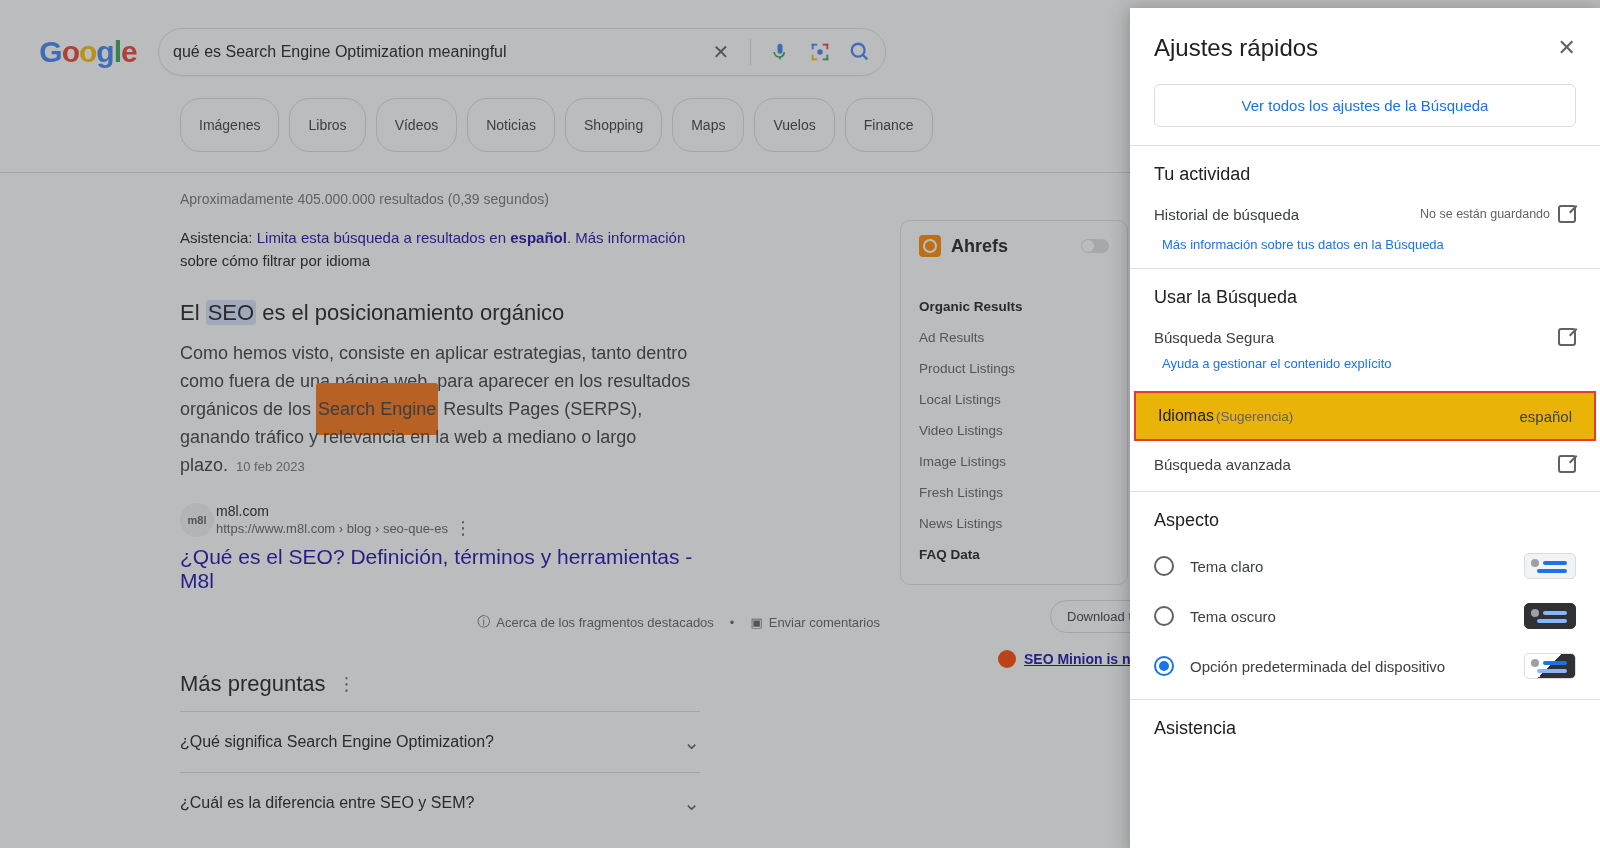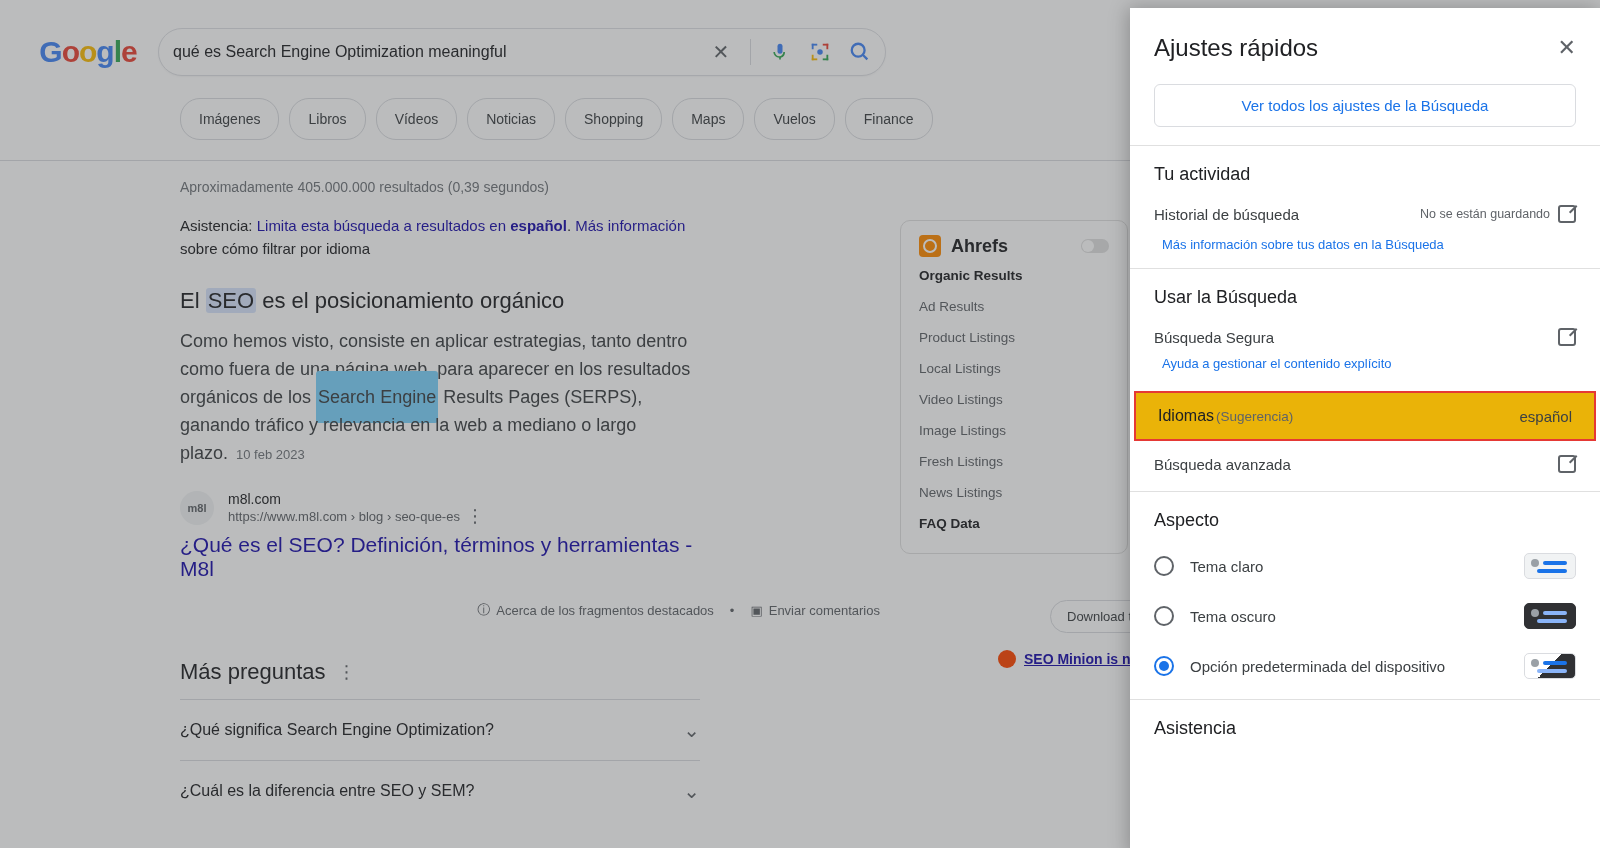--- a/index.html
+++ b/index.html
@@ -13,51 +13,51 @@
   .logo { font-size: 30px; font-weight: bold; letter-spacing: -1px; text-align: right; }
   .logo .b { color:#4285F4;} .logo .r{color:#EA4335;} .logo .y{color:#FBBC05;} .logo .g{color:#34A853;}
   .searchbox { display:flex; align-items:center; border:1px solid #dfe1e5; border-radius:26px; height:48px; width:728px; padding:0 14px; background:#fff; box-shadow:0 1px 2px rgba(0,0,0,.04);}
   .searchbox input { flex:1; border:none; outline:none; font-size:16px; color:#202124; background:transparent;}
   .sb-icons { display:flex; align-items:center; gap:18px; margin-left:10px;}
   .sb-sep { width:1px; height:26px; background:#dadce0;}
   .ic { width:22px; height:22px; display:flex; align-items:center; justify-content:center; font-size:20px; }
 
   
   .tabs { display:flex; align-items:center; gap:10px; padding: 22px 0 18px 180px;}
-  .chip { border:1px solid #dadce0; border-radius:20px; padding:12px 18px; font-size:14px; color:#3c4043; background:#fff;}
+  .chip { border:1px solid #dadce0; border-radius:20px; padding:18px 18px; font-size:14px; color:#3c4043; background:#fff;}
   .right-note { margin-left:auto; padding-right:30px; color:#5f6368; font-size:14px;}
   .divider { height:1px; background:#dadce0; margin-top:2px;}
 
   
   .main { padding: 18px 0 0 180px; width: 700px;}
   .stats { color:#70757a; font-size:14px; margin-bottom:20px;}
   .hint { font-size:15px; color:#202124; line-height:1.5; margin-bottom:28px;}
   .hint a { color:#1a0dab; text-decoration:none;}
   .hint .bold { font-weight:bold; color:#1a0dab;}
   .snippet-title { font-size:22px; color:#202124; margin-bottom:14px;}
   .snippet-title .hl { background:#d7e4fc; border-radius:3px; padding:0 2px;}
   .snippet-body { font-size:18px; color:#3c4043; line-height:1.55;}
-  .snippet-body .hl { background:#7dd3fc; border-radius:3px; padding:16px 2px;}
+  .snippet-body .hl { background:#f97316; border-radius:3px; padding:16px 2px;}
   .date { color:#70757a; font-size:13px; margin-left:8px;}
-  .result-src { display:flex; align-items:center; gap:14px; margin-top:24px;}
+  .result-src { display:flex; align-items:center; gap:2px; margin-top:24px;}
   .favbox { width:34px; height:34px; border-radius:50%; background:#f1f3f4; display:flex; align-items:center; justify-content:center; font-size:11px; font-weight:bold; color:#5f6368;}
   .src-texts { display:flex; flex-direction:column;}
   .src-domain { font-size:14px; color:#202124;}
   .src-url { font-size:13px; color:#5f6368; display:flex; align-items:center; gap:6px;}
   .kebab { color:#5f6368; font-size:18px; line-height:1;}
   .result-title { font-size:21px; color:#1a0dab; margin-top:8px;}
   .feedback-row { display:flex; gap:16px; align-items:center; color:#5f6368; font-size:13px; margin-top:20px; justify-content:flex-end; width:700px;}
   .fb-item { display:flex; align-items:center; gap:6px;}
   .h2 { font-size:22px; color:#202124; margin:40px 0 14px 0; display:flex; align-items:center; gap:12px;}
   .paa { border-top:1px solid #dadce0; padding:18px 0; font-size:16px; color:#202124; display:flex; justify-content:space-between; align-items:center;}
   .chev { color:#5f6368; font-size:20px;}
 
   
   .ahrefs { position:absolute; left:900px; top:220px; width:228px; border:1px solid #e0e0e0; border-radius:10px; background:#fff; padding:14px 18px;}
-  .ah-head { display:flex; align-items:center; gap:10px; font-size:18px; font-weight:600; color:#202124; margin-bottom:3px;}
+  .ah-head { display:flex; align-items:center; gap:10px; font-size:18px; font-weight:600; color:#202124; margin-bottom:34px;}
   .ah-logo { width:22px; height:22px; border-radius:4px; background:#ff8a00; position:relative;}
   .ah-logo::after{content:"";position:absolute;width:10px;height:10px;border:2px solid #fff;border-radius:50%;left:4px;top:4px;}
   .ah-toggle { margin-left:auto; width:28px; height:14px; border-radius:8px; background:#e0e0e0; position:relative;}
   .ah-toggle::after{content:"";position:absolute;width:12px;height:12px;border-radius:50%;background:#fff;left:1px;top:1px;}
   .ah-item { font-size:13.5px; color:#5f6368; padding:8px 0;}
   .ah-item.head { font-weight:700; color:#202124;}
   .dlbtn { position:absolute; left:1050px; top:600px; border:1px solid #dadce0; border-radius:18px; background:#fff; padding:8px 16px; font-size:13px; color:#3c4043;}
   .minion { position:absolute; left:998px; top:650px; font-size:14px; display:flex; align-items:center; gap:8px;}
   .minion a{color:#1a0dab; font-weight:bold; text-decoration:underline;}
   .red-ic{width:18px;height:18px;border-radius:50%;background:#ff4500;display:inline-block;}

